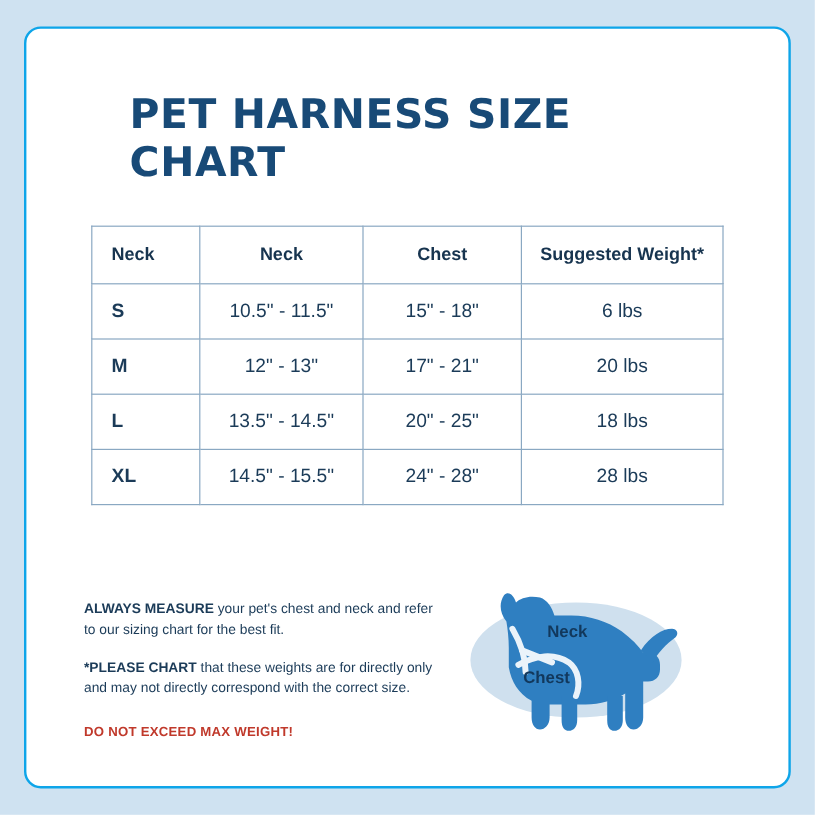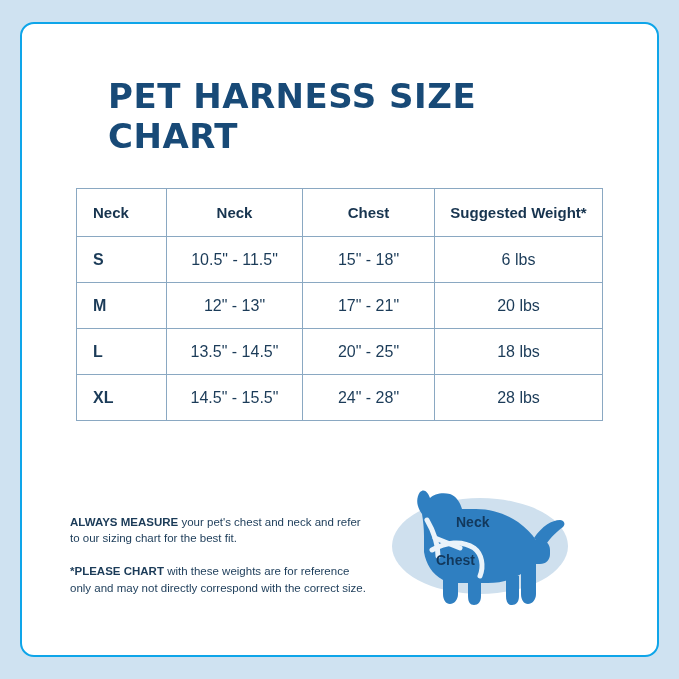--- a/index.html
+++ b/index.html
@@ -170,21 +170,22 @@
           <td>14.5" - 15.5"</td>
           <td>24" - 28"</td>
           <td>28 lbs</td>
         </tr>
       </tbody>
     </table>
 
     <div class="bottom">
       <div class="notes">
         <p><span class="lead">ALWAYS MEASURE</span><span> your pet's chest and neck and refer to our sizing chart for the best fit.</span></p>
-        <p><span class="lead">*PLEASE CHART</span><span> with these weights are for reference only and may not directly correspond with the correct size.</span></p>
+        <p><span class="lead">*PLEASE CHART</span><span> that these weights are for directly only and may not directly correspond with the correct size.</span></p>
+        <p class="warn">DO NOT EXCEED MAX WEIGHT!</p>
       </div>
 
       <div class="graphic">
         <svg width="200" height="150" viewBox="0 0 200 150">
           <ellipse cx="100" cy="70" rx="88" ry="48" fill="#cfe0ee"></ellipse>
 
           <g fill="#2f7fc1">
             <path d="M42 38 C36 30 36 22 40 16 C44 12 48 16 50 22 C54 18 62 16 70 18
                      C76 20 80 26 82 33 L96 33 C112 33 126 38 138 46
                      C146 52 152 58 156 64 L160 64 C166 64 170 68 170 74

